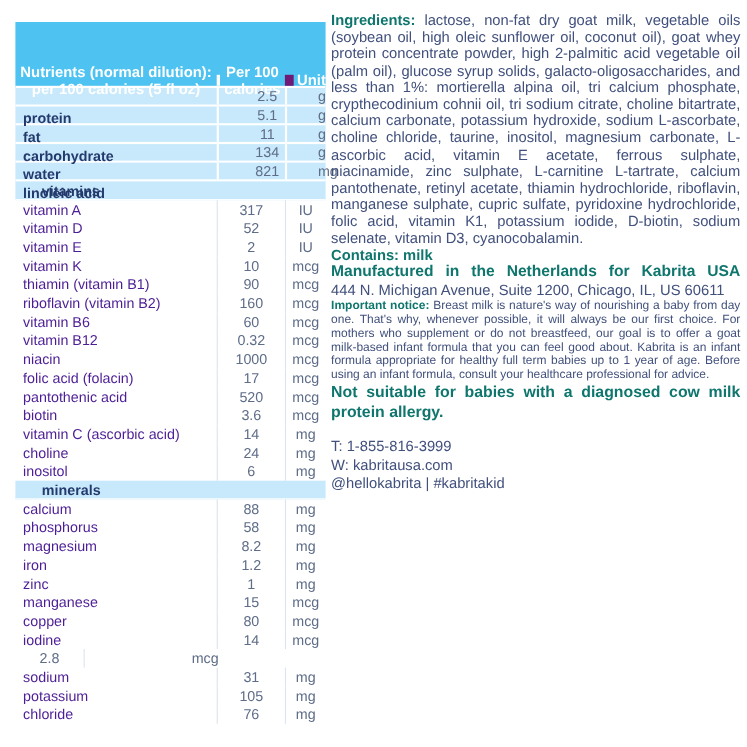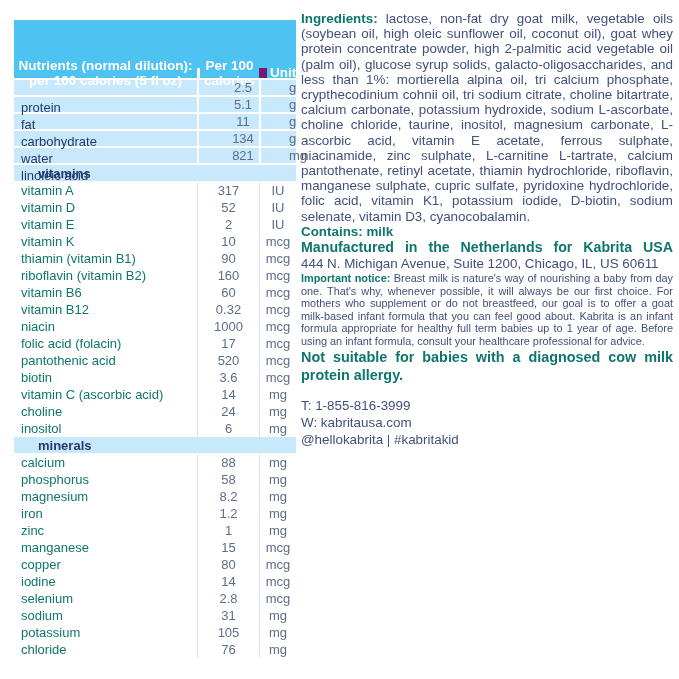--- a/index.html
+++ b/index.html
@@ -25,24 +25,24 @@
   .th3 { flex:1; border-left:8px solid #701a75; }
 
   .tr { display:flex; height:17px; align-items:center; box-sizing:border-box; }
   .tr .td { height:100%; display:flex; align-items:center; box-sizing:border-box; }
   .td.name { flex:0 0 183px; padding-left:7px; }
   .td.val  { flex:0 0 62px; justify-content:center; }
   .td.unit { flex:1; justify-content:center; }
 
   .tr.macro { background:#c7e9fb; border-bottom:2px solid #fff; }
   .tr.macro .td+.td { border-left:2px solid #fff;padding-left:28px; }
-  .tr.macro .name { font-weight:normal; color:#24396d; font-size:13px;margin-top:40px; }
+  .tr.macro .name { font-weight:bold; color:#24396d; font-size:13px;margin-top:40px; }
 
   .tr.plain .td+.td { border-left:1px solid #dbe4ee; }
-  .tr.plain .name { color:#0f766e; font-size:13px; }
+  .tr.plain .name { color:#4c1d95; font-size:13px; }
 
   .tr .val, .tr .unit { color:#5f6d89; font-size:13px; }
 
   .tr.sectionrow {
     background:#c7e9fb; border-bottom:1px solid #fff;
     font-weight:bold; color:#24396d; font-size:13px; padding-left:24px;
   }
 
   
   .rightcol { position:absolute; left:301px; top:11px; width:372px; color:#41507c; }
@@ -205,21 +205,20 @@
         <div class="td name">copper</div>
         <div class="td val">80</div>
         <div class="td unit">mcg</div>
       </div>
       <div class="tr plain">
         <div class="td name">iodine</div>
         <div class="td val">14</div>
         <div class="td unit">mcg</div>
       </div>
       <div class="tr plain">
-        <div class="td name">selenium</div>
         <div class="td val">2.8</div>
         <div class="td unit">mcg</div>
       </div>
       <div class="tr plain">
         <div class="td name">sodium</div>
         <div class="td val">31</div>
         <div class="td unit">mg</div>
       </div>
       <div class="tr plain">
         <div class="td name">potassium</div>

